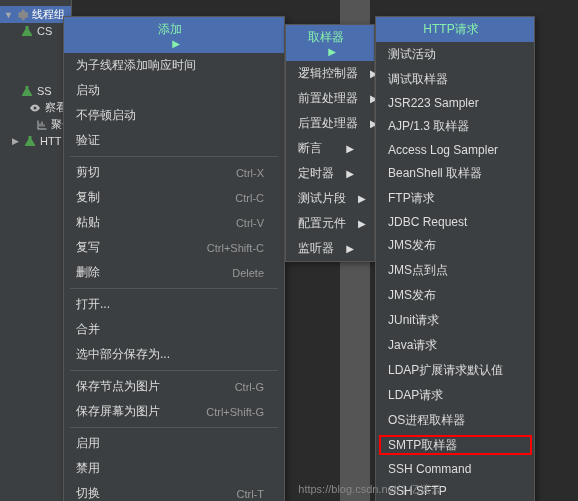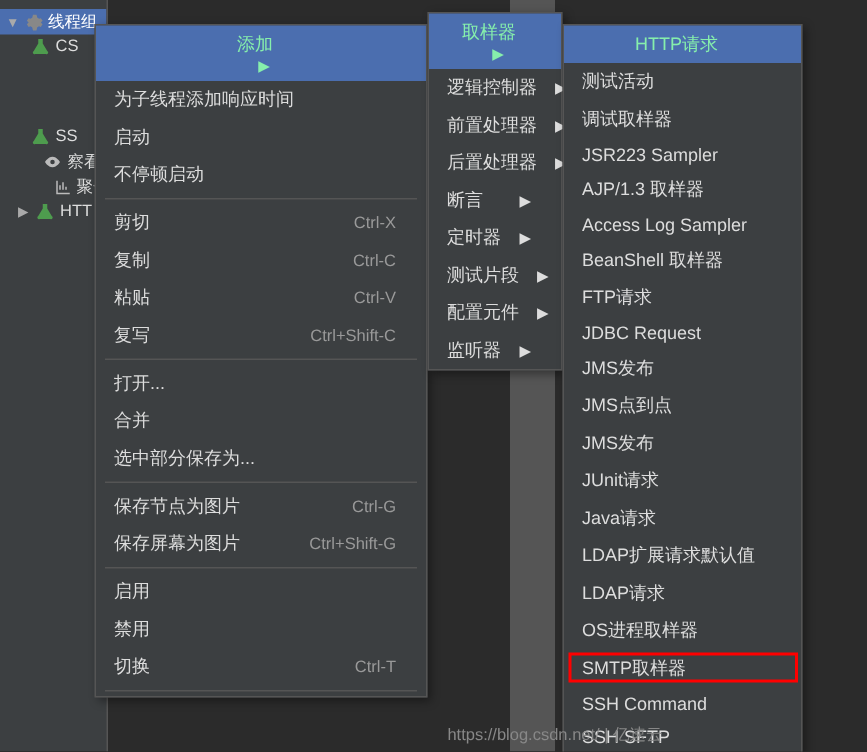--- a/index.html
+++ b/index.html
@@ -12,21 +12,21 @@
     .tree-item .icon { width: 14px; height: 14px; display: inline-flex; align-items: center; justify-content: center; }
     
     .context-menu { position: absolute; background: #3c3f41; border: 1px solid #555; box-shadow: 2px 2px 6px rgba(0,0,0,0.4); }
     .menu-item { display: flex; align-items: center; justify-content: space-between; padding: 4px 20px 4px 12px; font-size: 12px; color: #ddd; white-space: nowrap; min-height: 22px; cursor: pointer; }
     .menu-item.highlight { background: #4b6eaf; color: #86efac; flex-direction: column; }
     .menu-item .shortcut { color: #999; font-size: 11px; margin-left: 30px; }
     .menu-item .submenu-arrow { font-size: 10px; margin-left: 12px; }
     .separator { height: 1px; background: #555; margin: 3px 6px; }
     
     #menu1 { left: 63px; top: 16px; width: 222px; }
-    #menu2 { left: 285px; top: 8px; width: 90px; }
+    #menu2 { left: 285px; top: 24px; width: 90px; }
     #menu3 { left: 375px; top: 16px; width: 160px; min-height: 482px; }
     
     .red-box { position: absolute; border: 2px solid #ff0000; pointer-events: none; }
     #redbox { left: 379px; top: 435px; width: 153px; height: 20px; }
     
     .right-bg { position: absolute; left: 340px; top: 0; width: 30px; height: 501px; background: #555; z-index: -1; }
     
     .watermark { position: absolute; bottom: 4px; left: 370px; transform: translateX(-50%); font-size: 11px; color: #888; z-index: 1; white-space: nowrap; }
     
     svg.gear { fill: #888; }
@@ -99,36 +99,43 @@
   </div>
   <div class="menu-item">
       <span>为子线程添加响应时间</span>
     </div>
   <div class="menu-item">
       <span>启动</span>
     </div>
   <div class="menu-item">
       <span>不停顿启动</span>
     </div>
+  <div class="menu-item">
+      <span>验证</span>
+    </div>
   <div class="separator"></div>
   <div class="menu-item">
       <span>剪切</span>
       <span class="shortcut">Ctrl-X</span>
     </div>
   <div class="menu-item">
       <span>复制</span>
       <span class="shortcut">Ctrl-C</span>
     </div>
   <div class="menu-item">
       <span>粘贴</span>
       <span class="shortcut">Ctrl-V</span>
     </div>
   <div class="menu-item">
       <span>复写</span>
       <span class="shortcut">Ctrl+Shift-C</span>
+    </div>
+  <div class="menu-item">
+      <span>删除</span>
+      <span class="shortcut">Delete</span>
     </div>
   <div class="separator"></div>
   <div class="menu-item">
       <span>打开...</span>
     </div>
   <div class="menu-item">
       <span>合并</span>
     </div>
   <div class="menu-item">
       <span>选中部分保存为...</span>

